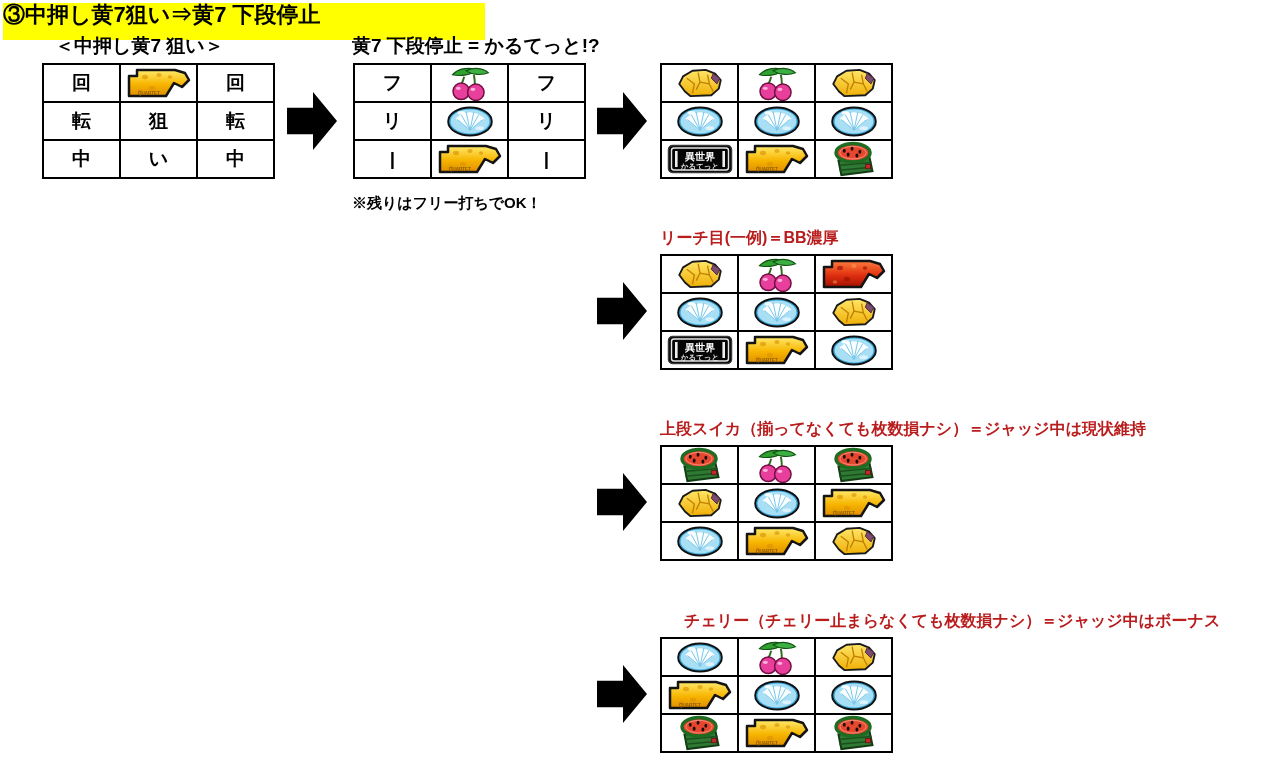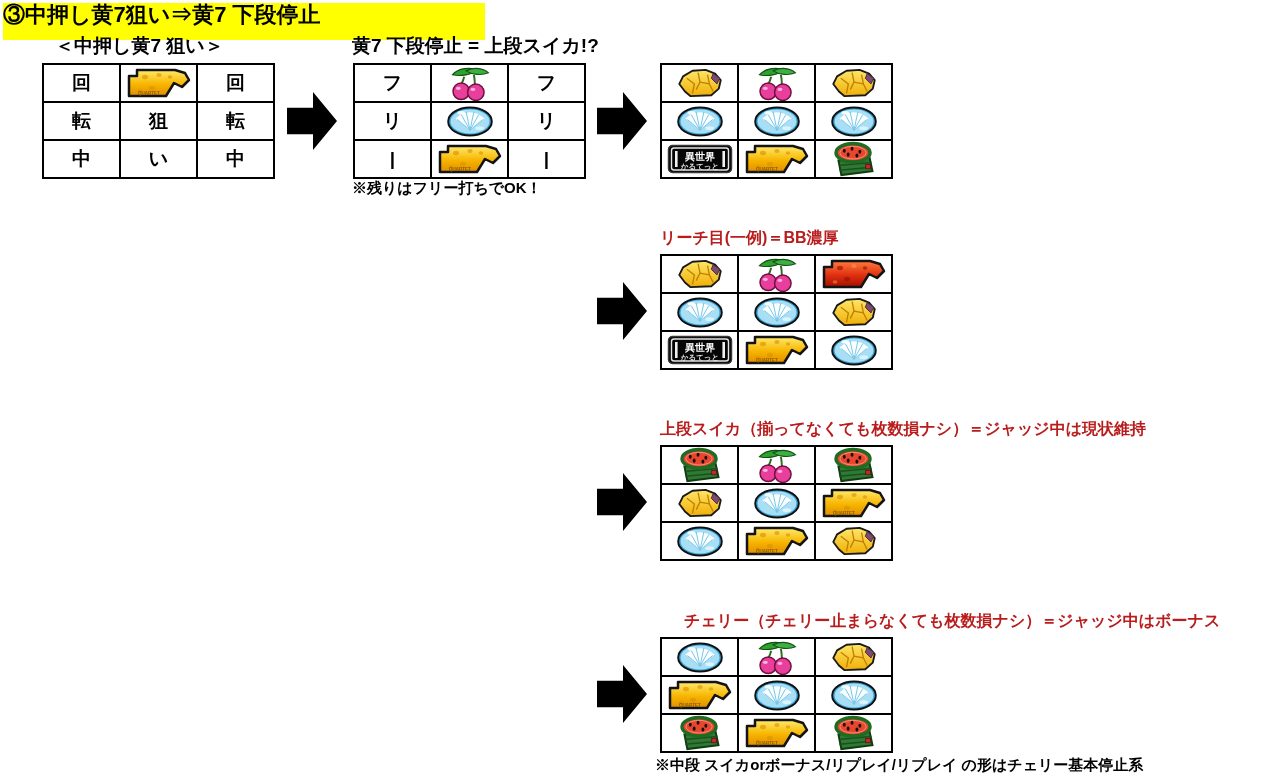--- a/index.html
+++ b/index.html
@@ -28,21 +28,21 @@
   .s-gold{width:52px;height:32px}
   .s-bar{width:66px;height:30px}
   .s-melon{width:48px;height:37px}
 
   
   #aim-header{left:55px;top:33px}
   #aim-grid{left:42px;top:63px}
   #arrow-1{left:287px;top:92px}
   #stop-header{left:352px;top:33px}
   #stop-grid{left:353px;top:63px}
-  #stop-note{left:352px;top:179px}
+  #stop-note{left:352px;top:194px}
   #arrow-2{left:597px;top:92px}
   #rj-header{left:660px;top:33px}
   #rj-grid{left:660px;top:63px}
   #reach-header{left:660px;top:228px}
   #reach-grid{left:660px;top:254px}
   #arrow-3{left:597px;top:282px}
   #suika-header{left:660px;top:419px}
   #suika-grid{left:660px;top:445px}
   #arrow-4{left:597px;top:473px}
   #cherry-header{left:684px;top:611px}
@@ -171,21 +171,21 @@
       <div class="cell">転</div>
       <div class="cell">狙</div>
       <div class="cell">転</div>
       <div class="cell">中</div>
       <div class="cell">い</div>
       <div class="cell">中</div>
     </div>
 
   <div id="arrow-1" class="arrow"></div>
 
-  <div id="stop-header" class="hdr">黄7 下段停止 = 上段スイカ!?</div>
+  <div id="stop-header" class="hdr">黄7 下段停止 = かるてっと!?</div>
   <div id="stop-grid" class="reel">
       <div class="cell">フ</div>
       <div class="cell">
         <svg class="sym s-cherry">
           <use href="#def-cherry"></use>
         </svg>
       </div>
       <div class="cell">フ</div>
       <div class="cell">リ</div>
       <div class="cell">
@@ -397,15 +397,14 @@
           <use href="#def-yellow7"></use>
         </svg>
       </div>
       <div class="cell">
         <svg class="sym s-melon">
           <use href="#def-melon"></use>
         </svg>
       </div>
     </div>
 
-  <div id="bottom-note" class="note">※中段 スイカorボーナス/リプレイ/リプレイ の形はチェリー基本停止系</div>
 
 </div>
 
 </body></html>

